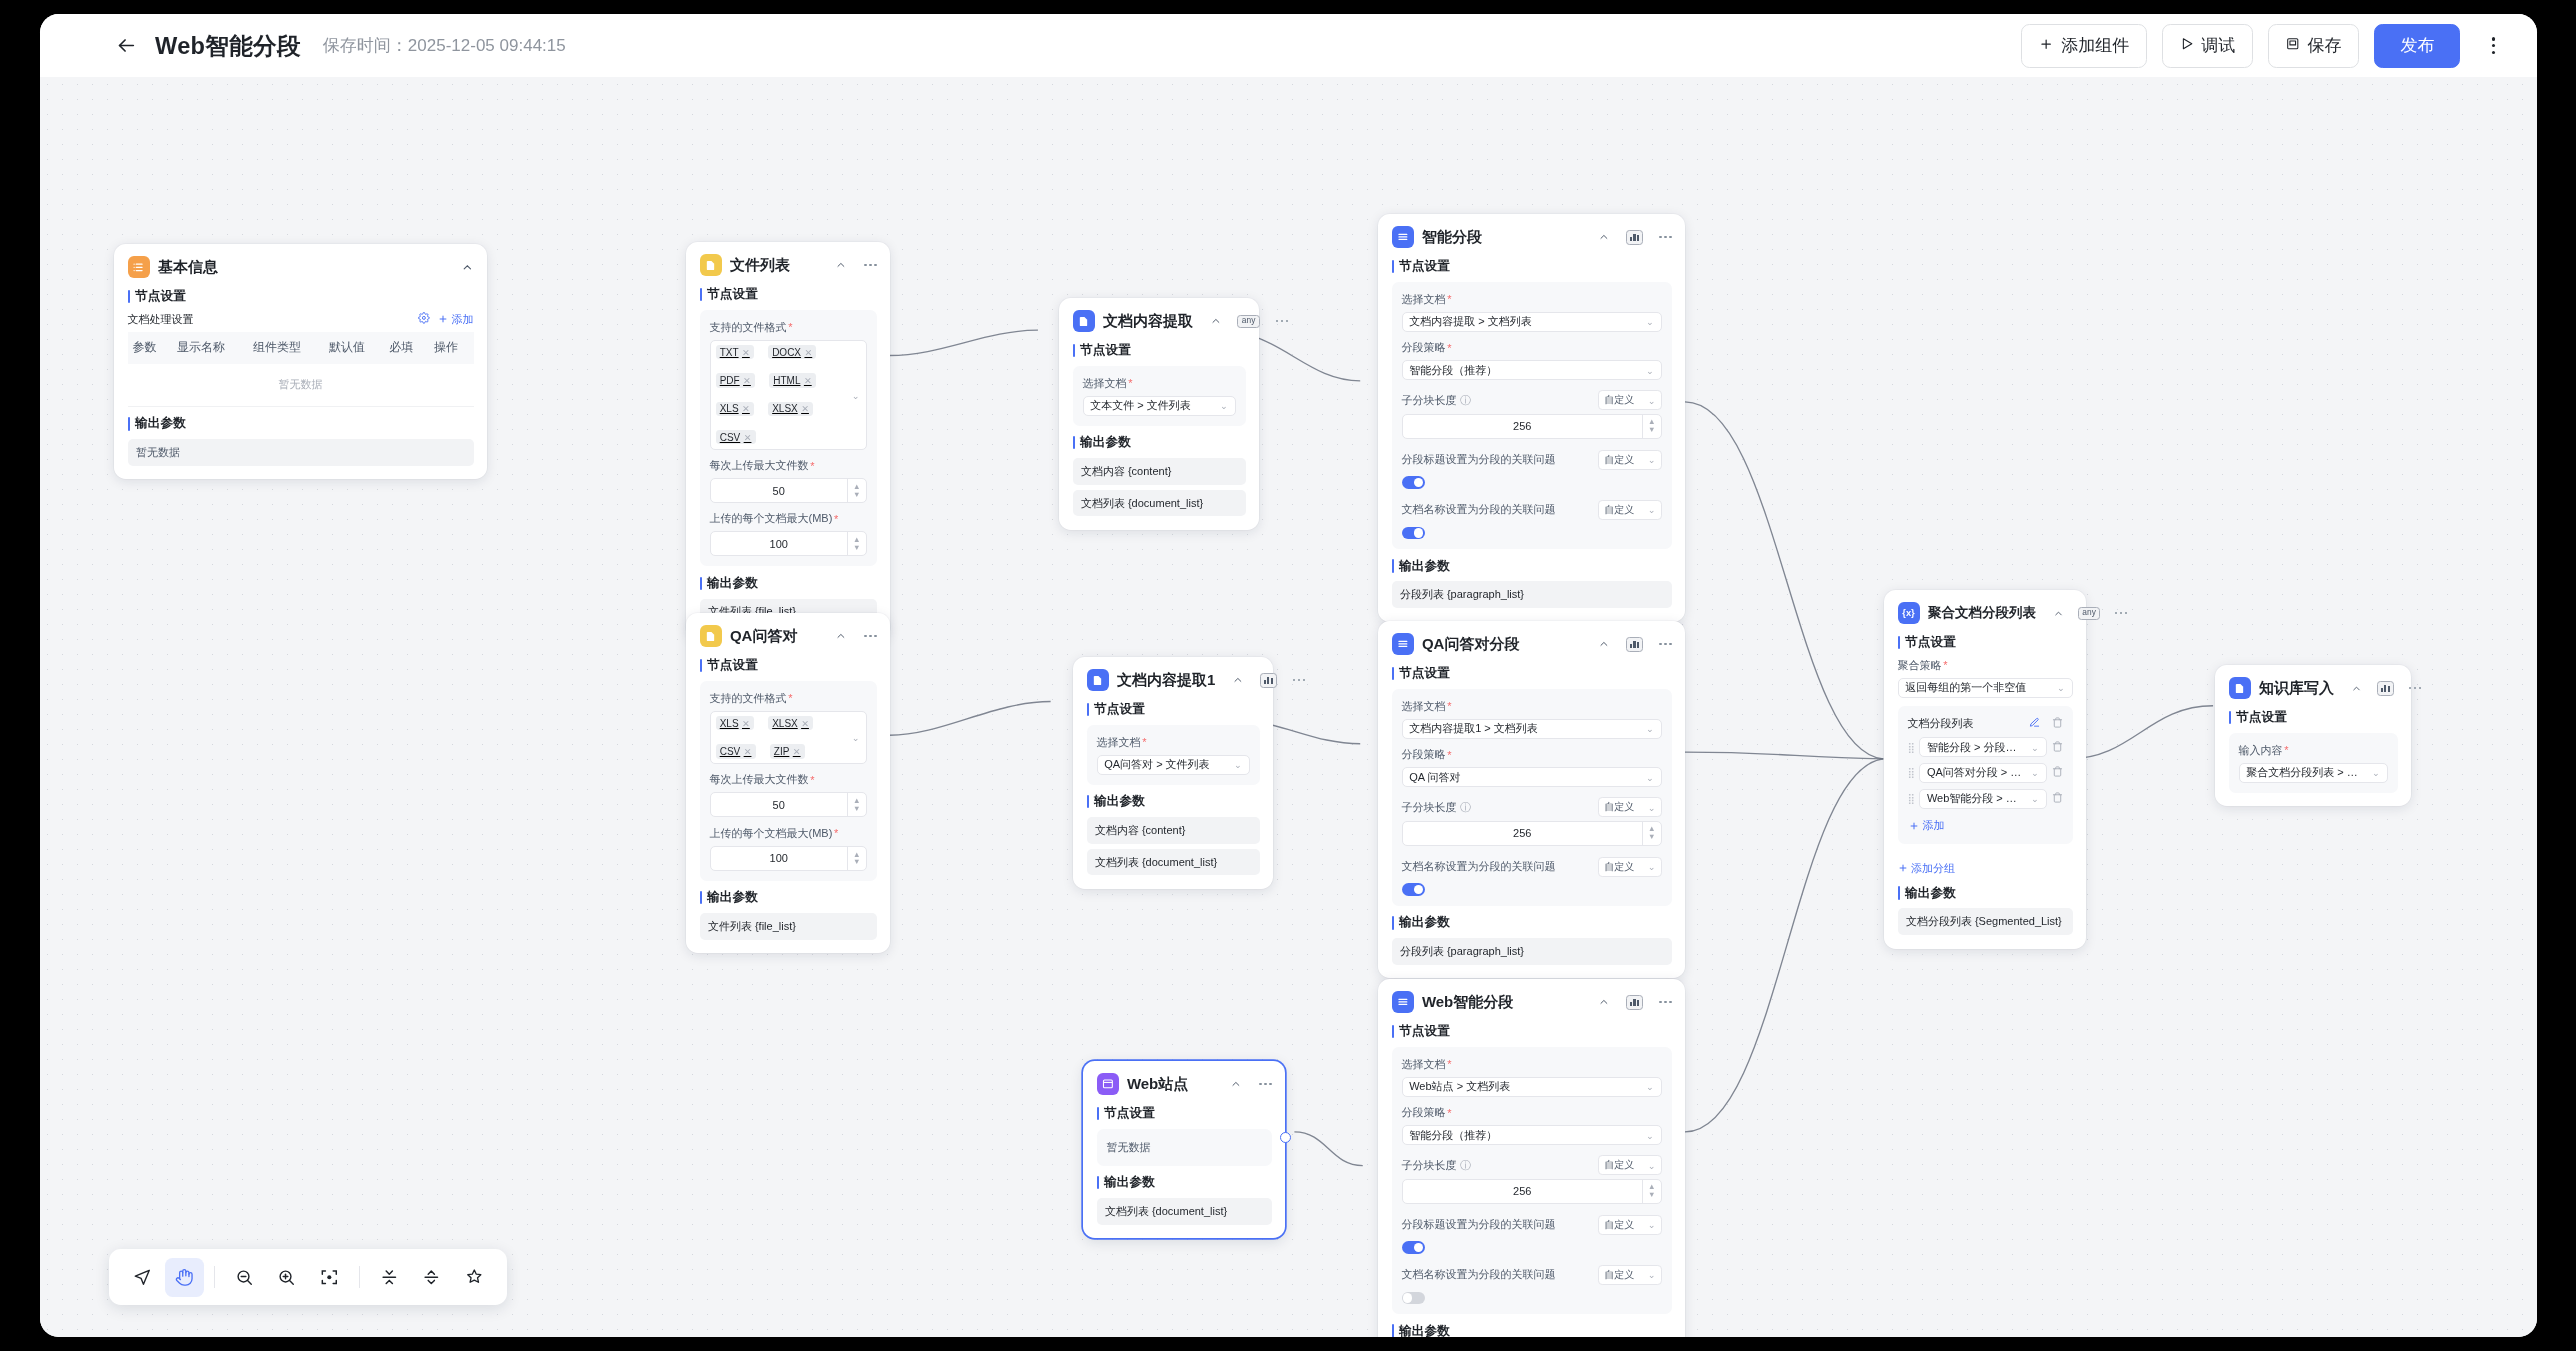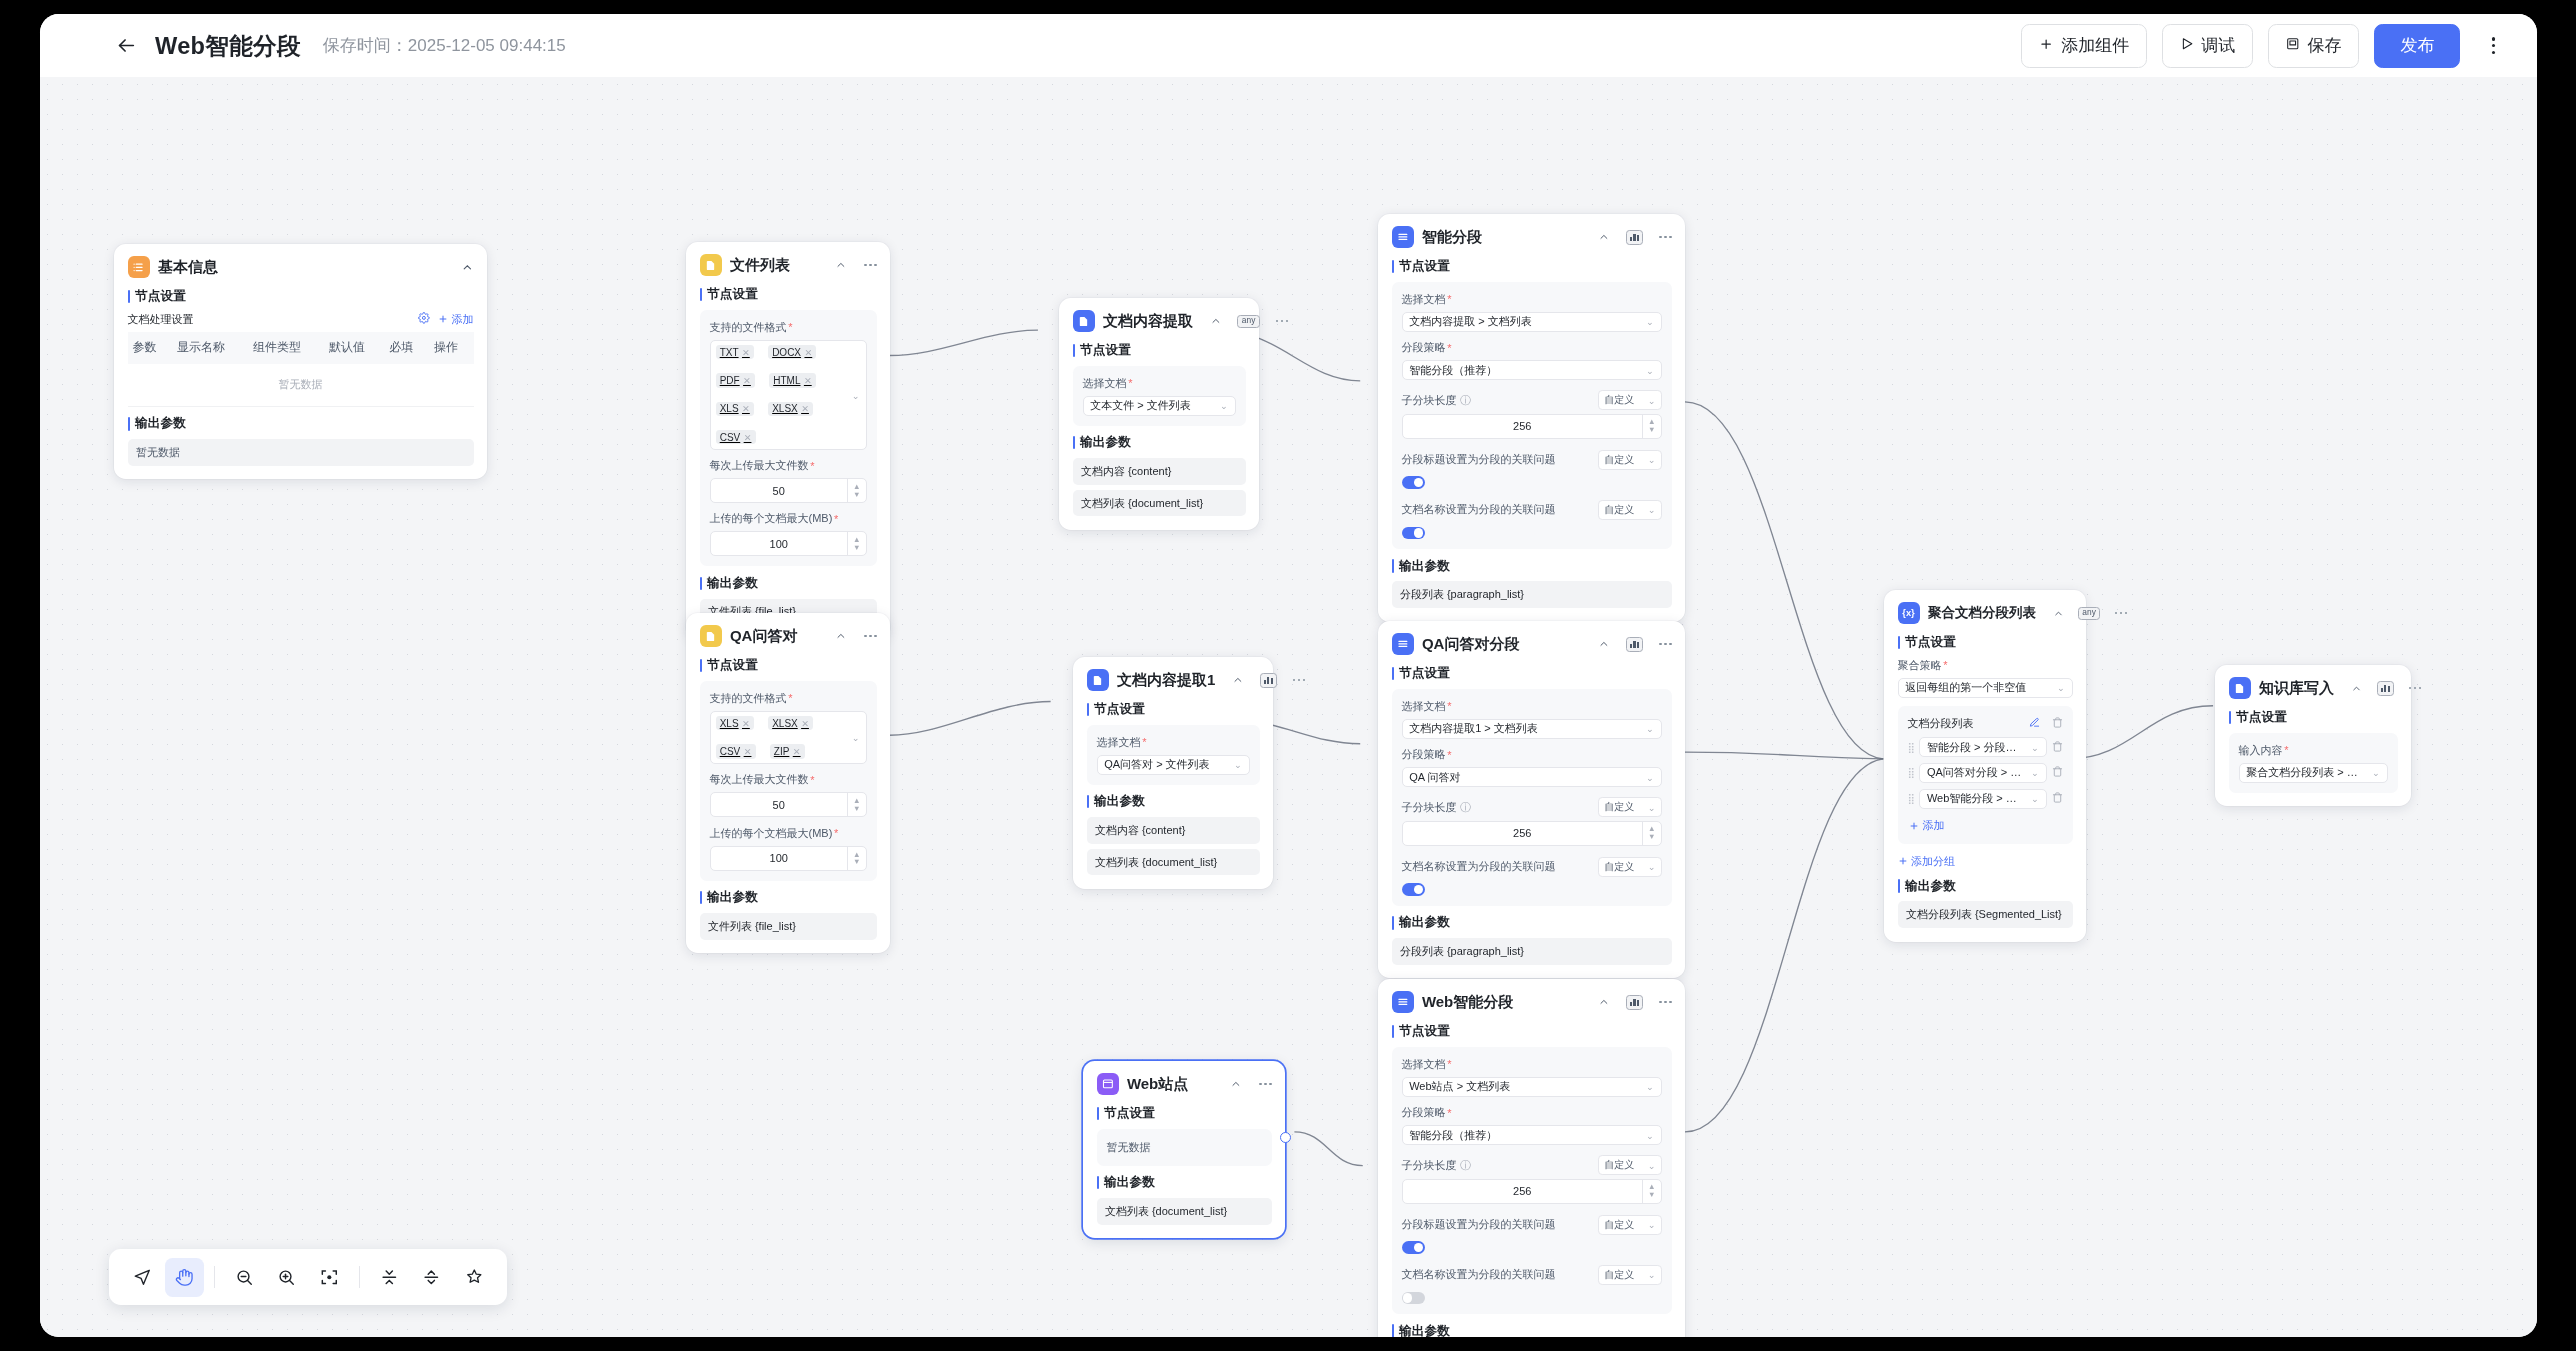--- a/index.html
+++ b/index.html
@@ -900,21 +900,21 @@
           </span>
         </div>
         <div class="link-add" style="margin-top:9.3px;margin-left:1.7px;">
           <svg width="10" height="10" viewBox="0 0 24 24" fill="none" stroke="currentColor" stroke-width="2.4" stroke-linecap="round">
               <line x1="12" y1="5" x2="12" y2="19"></line>
               <line x1="5" y1="12" x2="19" y2="12"></line>
             </svg>
           <span>添加</span>
         </div>
       </div>
-      <div class="link-add" style="margin-top:10px;">
+      <div class="link-add" style="margin-top:17px;">
         <svg width="10" height="10" viewBox="0 0 24 24" fill="none" stroke="currentColor" stroke-width="2.4" stroke-linecap="round">
             <line x1="12" y1="5" x2="12" y2="19"></line>
             <line x1="5" y1="12" x2="19" y2="12"></line>
           </svg>
         <span>添加分组</span>
       </div>
       <div class="sec-title">输出参数</div>
       <div class="out-item">文档分段列表 {Segmented_List}</div>
     </div>
 

